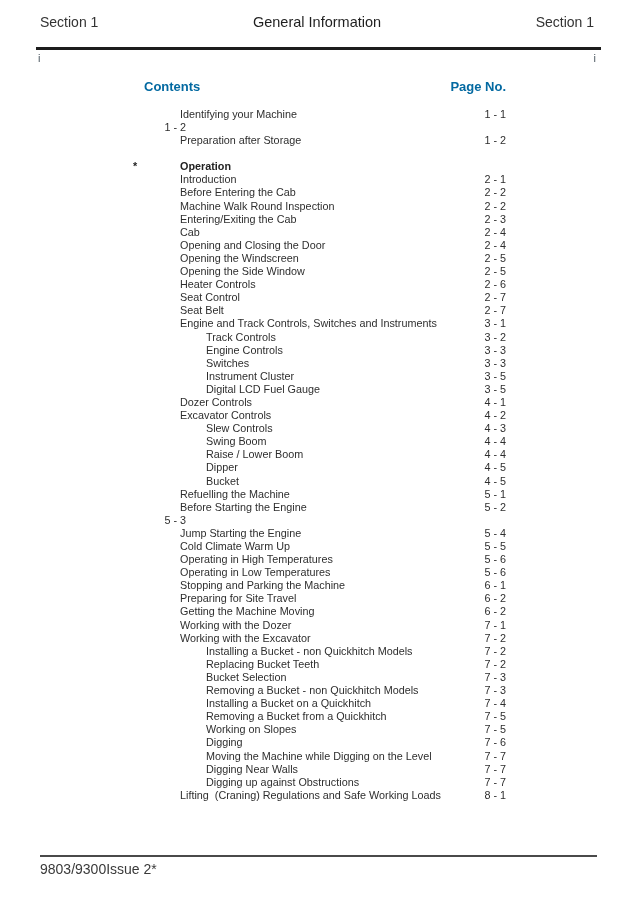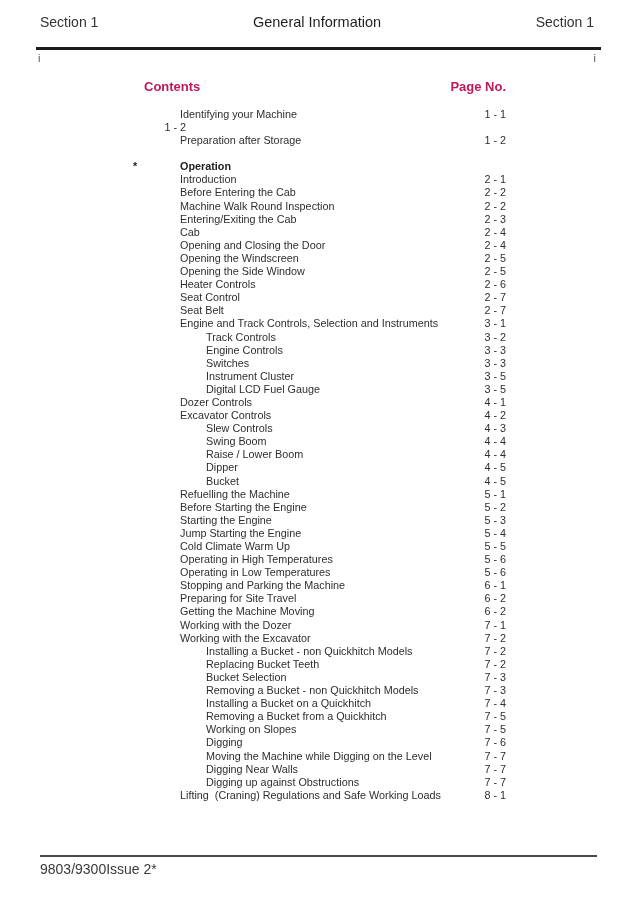--- a/index.html
+++ b/index.html
@@ -24,21 +24,21 @@
   }
   .pgmark {
     position: absolute; top: 52px; left: 38px; right: 38px;
     display: flex; justify-content: space-between;
     font-size: 11px; color: #4e5a63;
   }
   
   .toc { position: absolute; top: 79px; left: 144px; width: 362px; }
   .toc-head {
     display: flex; justify-content: space-between;
-    font-weight: bold; font-size: 13px; color: #be185d;
+    font-weight: bold; font-size: 13px; color: #0369a1;
   }
   .toc-list { margin-top: 14px; }
   .row {
     position: relative;
     display: flex;
     line-height: 13.1px; font-size: 10.8px;
     color: #2e2e2e;
   }
   .row .label { flex: 1; white-space: pre; margin-left: 36px; }
   .row .page  { width: 42px; text-align: right; white-space: pre; }
@@ -149,21 +149,21 @@
     <span class="label">Seat Control</span>
     <span class="page">2 - 7</span>
   </div>
       <div class="row">
     <span class="star"></span>
     <span class="label">Seat Belt</span>
     <span class="page">2 - 7</span>
   </div>
       <div class="row">
     <span class="star"></span>
-    <span class="label">Engine and Track Controls, Selection and Instruments</span>
+    <span class="label">Engine and Track Controls, Switches and Instruments</span>
     <span class="page">3 - 1</span>
   </div>
       <div class="row indent">
     <span class="star"></span>
     <span class="label">Track Controls</span>
     <span class="page">3 - 2</span>
   </div>
       <div class="row indent">
     <span class="star"></span>
     <span class="label">Engine Controls</span>
@@ -224,21 +224,20 @@
     <span class="label">Refuelling the Machine</span>
     <span class="page">5 - 1</span>
   </div>
       <div class="row">
     <span class="star"></span>
     <span class="label">Before Starting the Engine</span>
     <span class="page">5 - 2</span>
   </div>
       <div class="row">
     <span class="star"></span>
-    <span class="label">Starting the Engine</span>
     <span class="page">5 - 3</span>
   </div>
       <div class="row">
     <span class="star"></span>
     <span class="label">Jump Starting the Engine</span>
     <span class="page">5 - 4</span>
   </div>
       <div class="row">
     <span class="star"></span>
     <span class="label">Cold Climate Warm Up</span>

